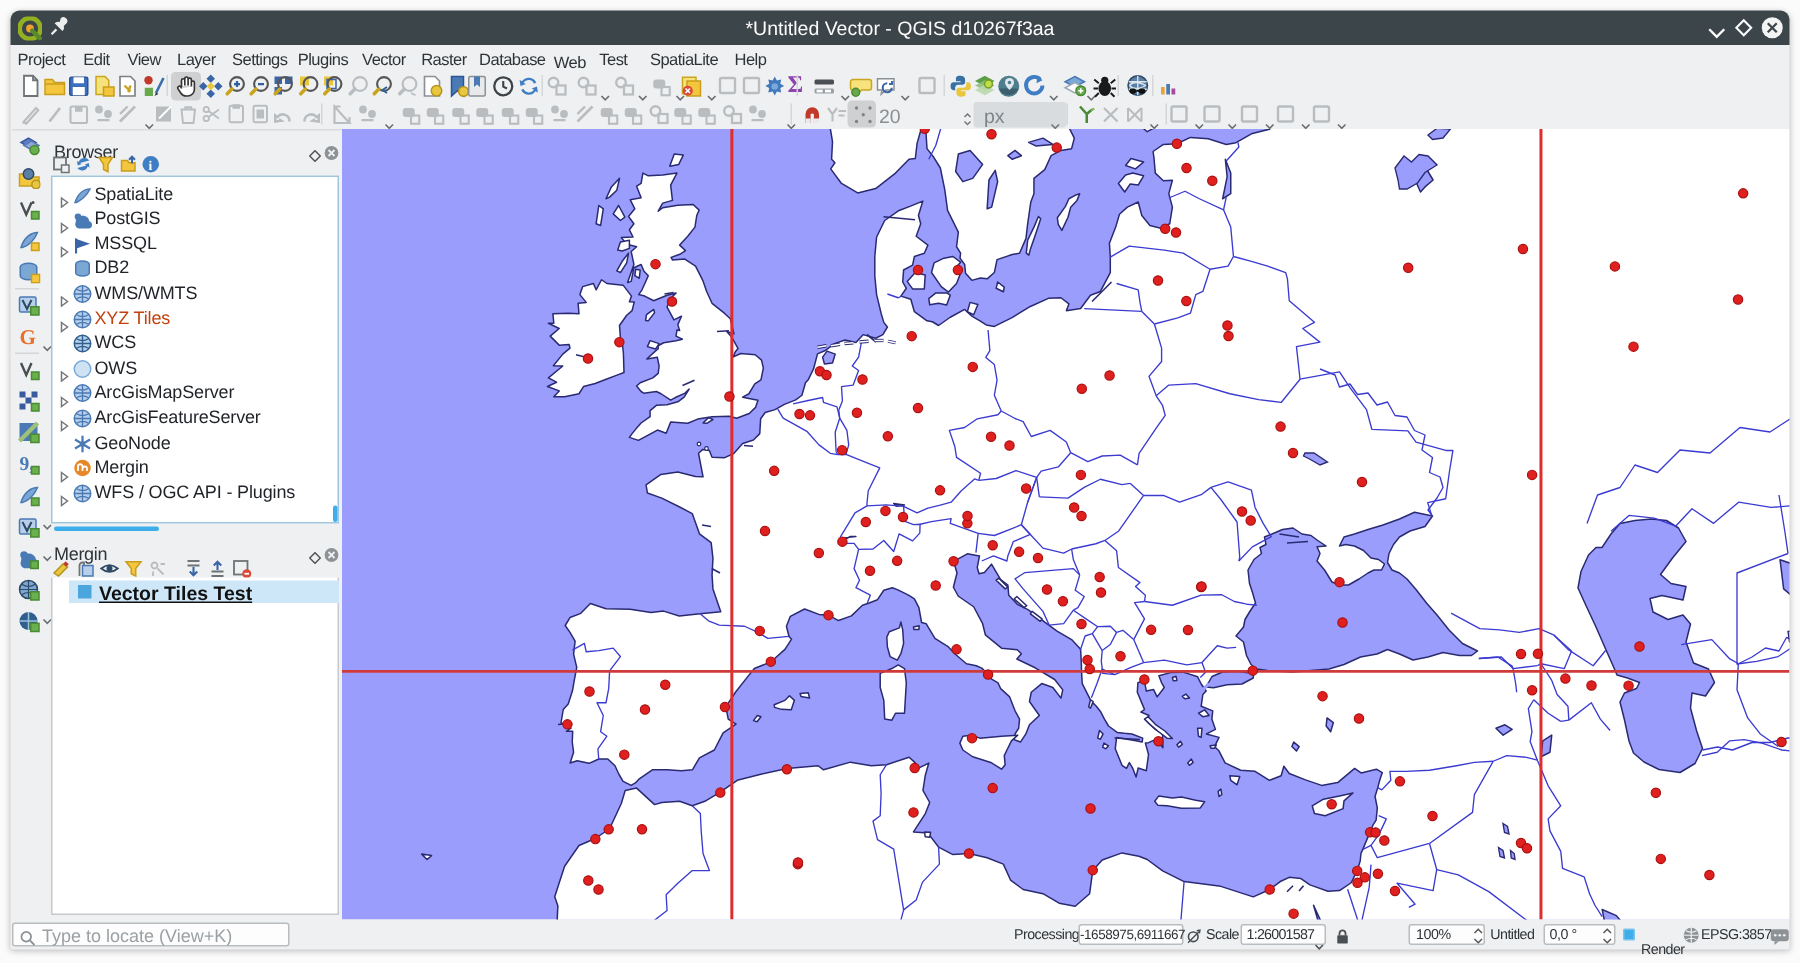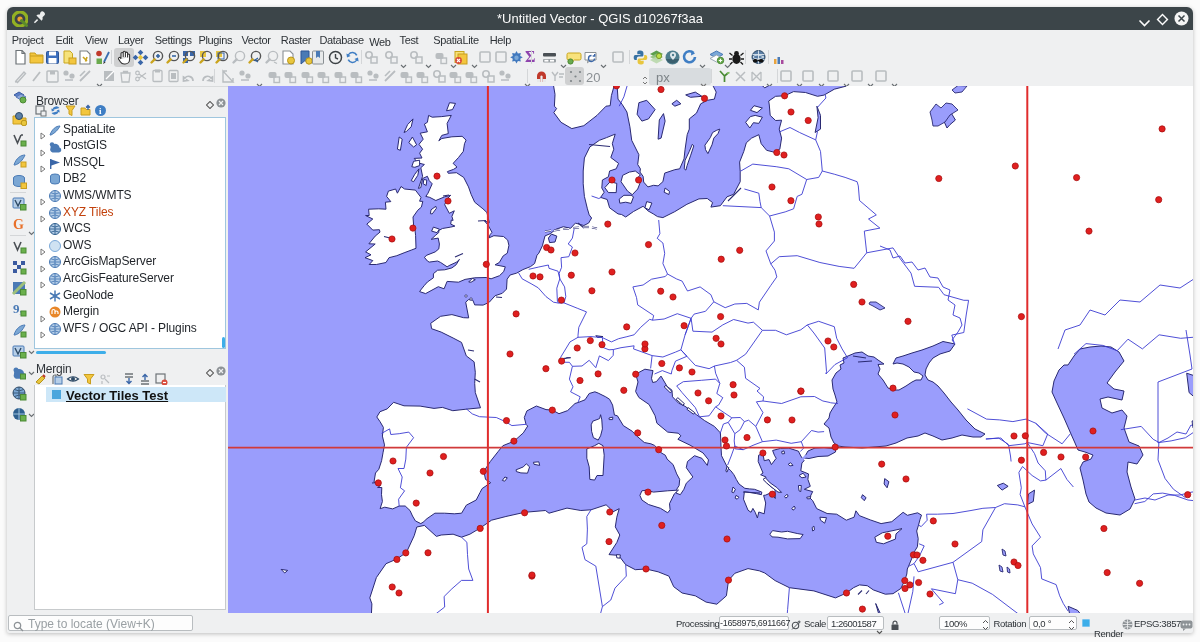--- a/index.html
+++ b/index.html
@@ -752,21 +752,21 @@
 <div style="position:absolute;left:890px;top:617px;width:10px;height:11px"><svg width="10" height="11" viewBox="0 0 10 11" style="">
       <rect x="1.5" y="4.5" width="7" height="5.5" rx="0.5" fill="#4a4f54"></rect>
       <path d="M3 4.5 V3.2 a2 2 0 0 1 4 0 V4.5" fill="none" stroke="#4a4f54" stroke-width="1.2"></path>
     </svg></div>
 <div style="position:absolute;left:902px;top:592px;font:9.5px 'Liberation Sans',sans-serif;letter-spacing:-0.35px;color:#2e3338">Magnifier</div>
 <div style="position:absolute;left:939px;top:616px;width:51px;height:14px;background:#fdfdfd;border:1px solid #b9bdc0;border-radius:2px;font:9.5px 'Liberation Sans',sans-serif;letter-spacing:-0.3px;color:#2e3338;padding-left:4px;line-height:13px">100%</div>
 <div style="position:absolute;left:982px;top:617px;width:7px;height:12px"><svg width="7" height="12" viewBox="0 0 7 12" style="">
       <path d="M1 4 L3.5 1.5 L6 4" stroke="#555" stroke-width="1" fill="none"></path>
       <path d="M1 8 L3.5 10.5 L6 8" stroke="#555" stroke-width="1" fill="none"></path>
     </svg></div>
-<div style="position:absolute;left:993.5px;top:618px;font:9.5px 'Liberation Sans',sans-serif;letter-spacing:-0.35px;color:#2e3338">Rotation</div>
+<div style="position:absolute;left:993.5px;top:618px;font:9.5px 'Liberation Sans',sans-serif;letter-spacing:-0.35px;color:#2e3338">Untitled</div>
 <div style="position:absolute;left:1029px;top:616px;width:48px;height:14px;background:#fdfdfd;border:1px solid #b9bdc0;border-radius:2px;font:9.5px 'Liberation Sans',sans-serif;letter-spacing:-0.3px;color:#2e3338;padding-left:3px;line-height:13px">0,0 °</div>
 <div style="position:absolute;left:1068px;top:617px;width:7px;height:12px"><svg width="7" height="12" viewBox="0 0 7 12" style="">
       <path d="M1 4 L3.5 1.5 L6 4" stroke="#555" stroke-width="1" fill="none"></path>
       <path d="M1 8 L3.5 10.5 L6 8" stroke="#555" stroke-width="1" fill="none"></path>
     </svg></div>
 <div style="position:absolute;left:1082px;top:619px;width:8px;height:8px;background:#3daee9;border:1px solid #7ac4ef;border-radius:1px"></div>
 <div style="position:absolute;left:1094px;top:628px;font:9.5px 'Liberation Sans',sans-serif;letter-spacing:-0.35px;color:#2e3338">Render</div>
 <div style="position:absolute;left:1122px;top:616px;width:11px;height:11px"><svg width="11" height="11" viewBox="0 0 11 11" style="">
       <circle cx="5.5" cy="5.5" r="5" fill="#8d9296"></circle>
       <path d="M0.5 5.5 h10 M5.5 0.5 v10 M2 2.5 q3.5 2 7 0 M2 8.5 q3.5 -2 7 0" stroke="#eff0f1" stroke-width="0.8" fill="none"></path>

